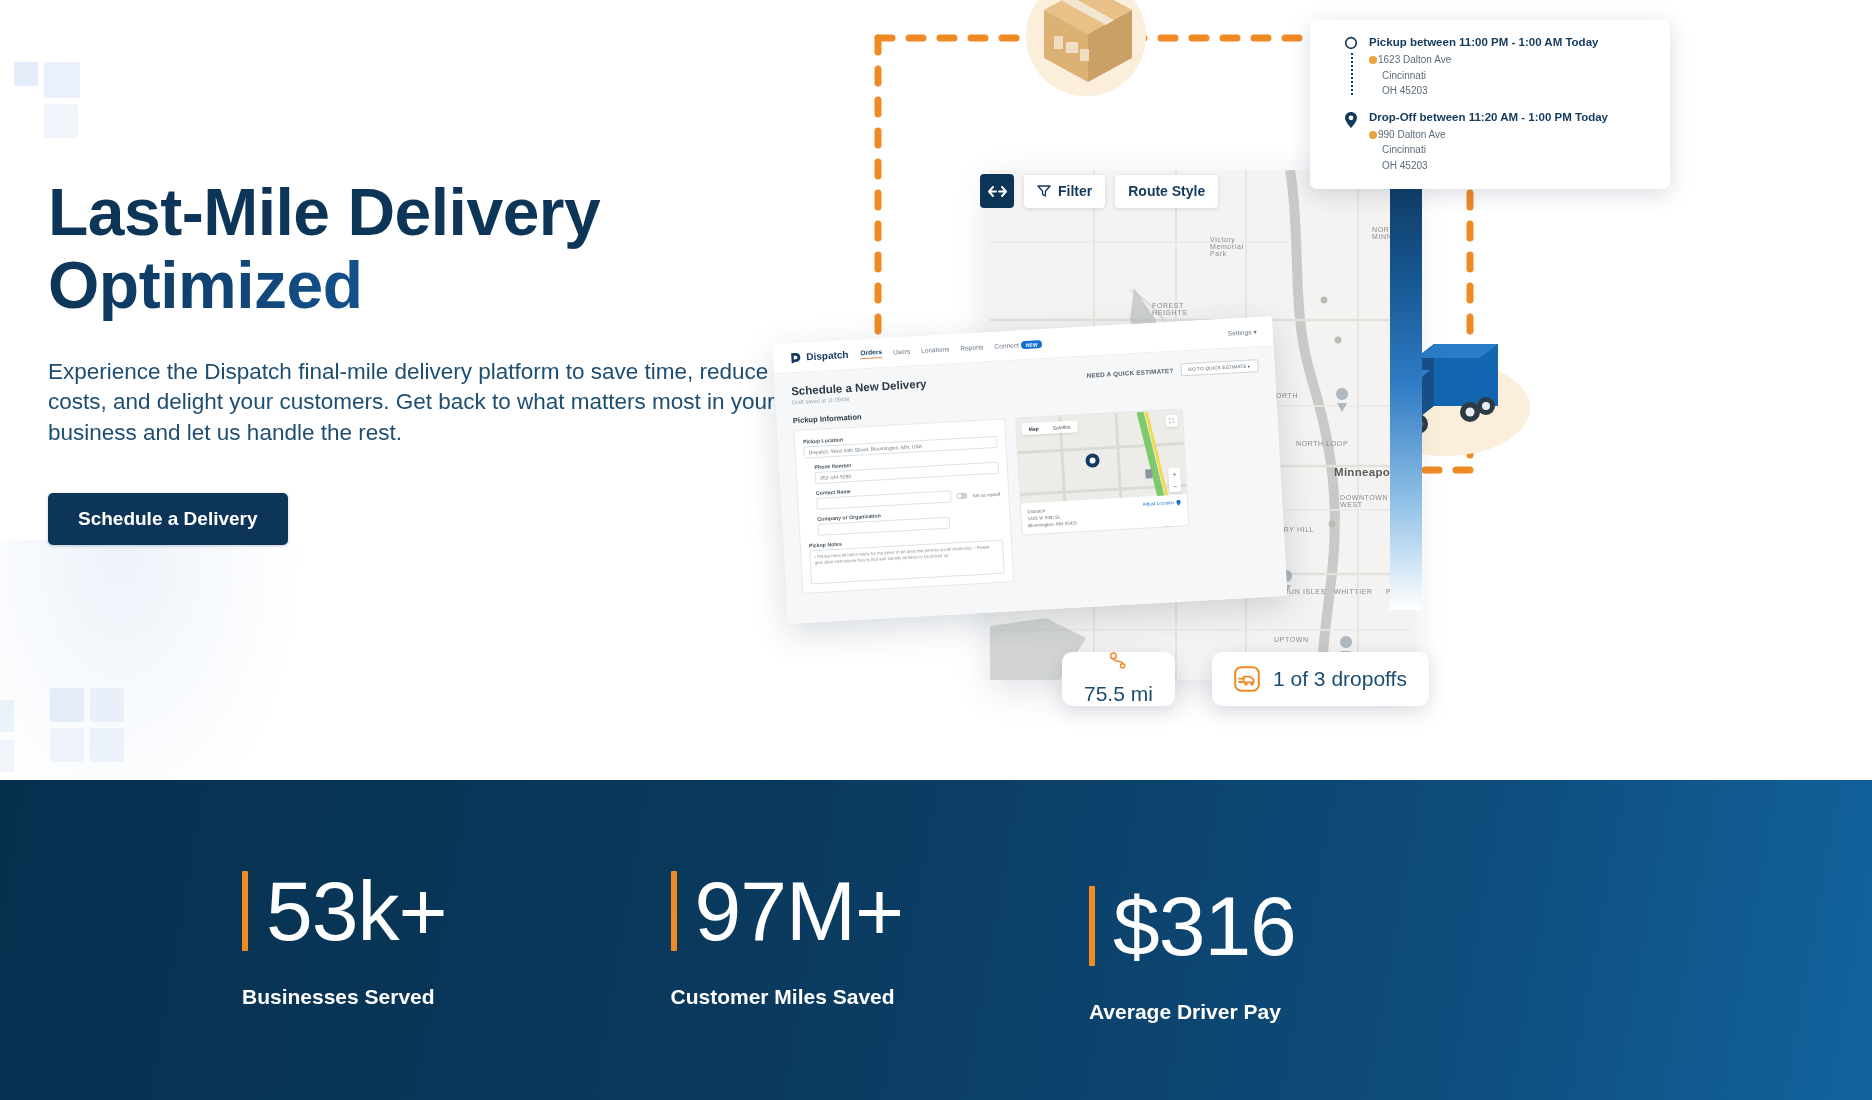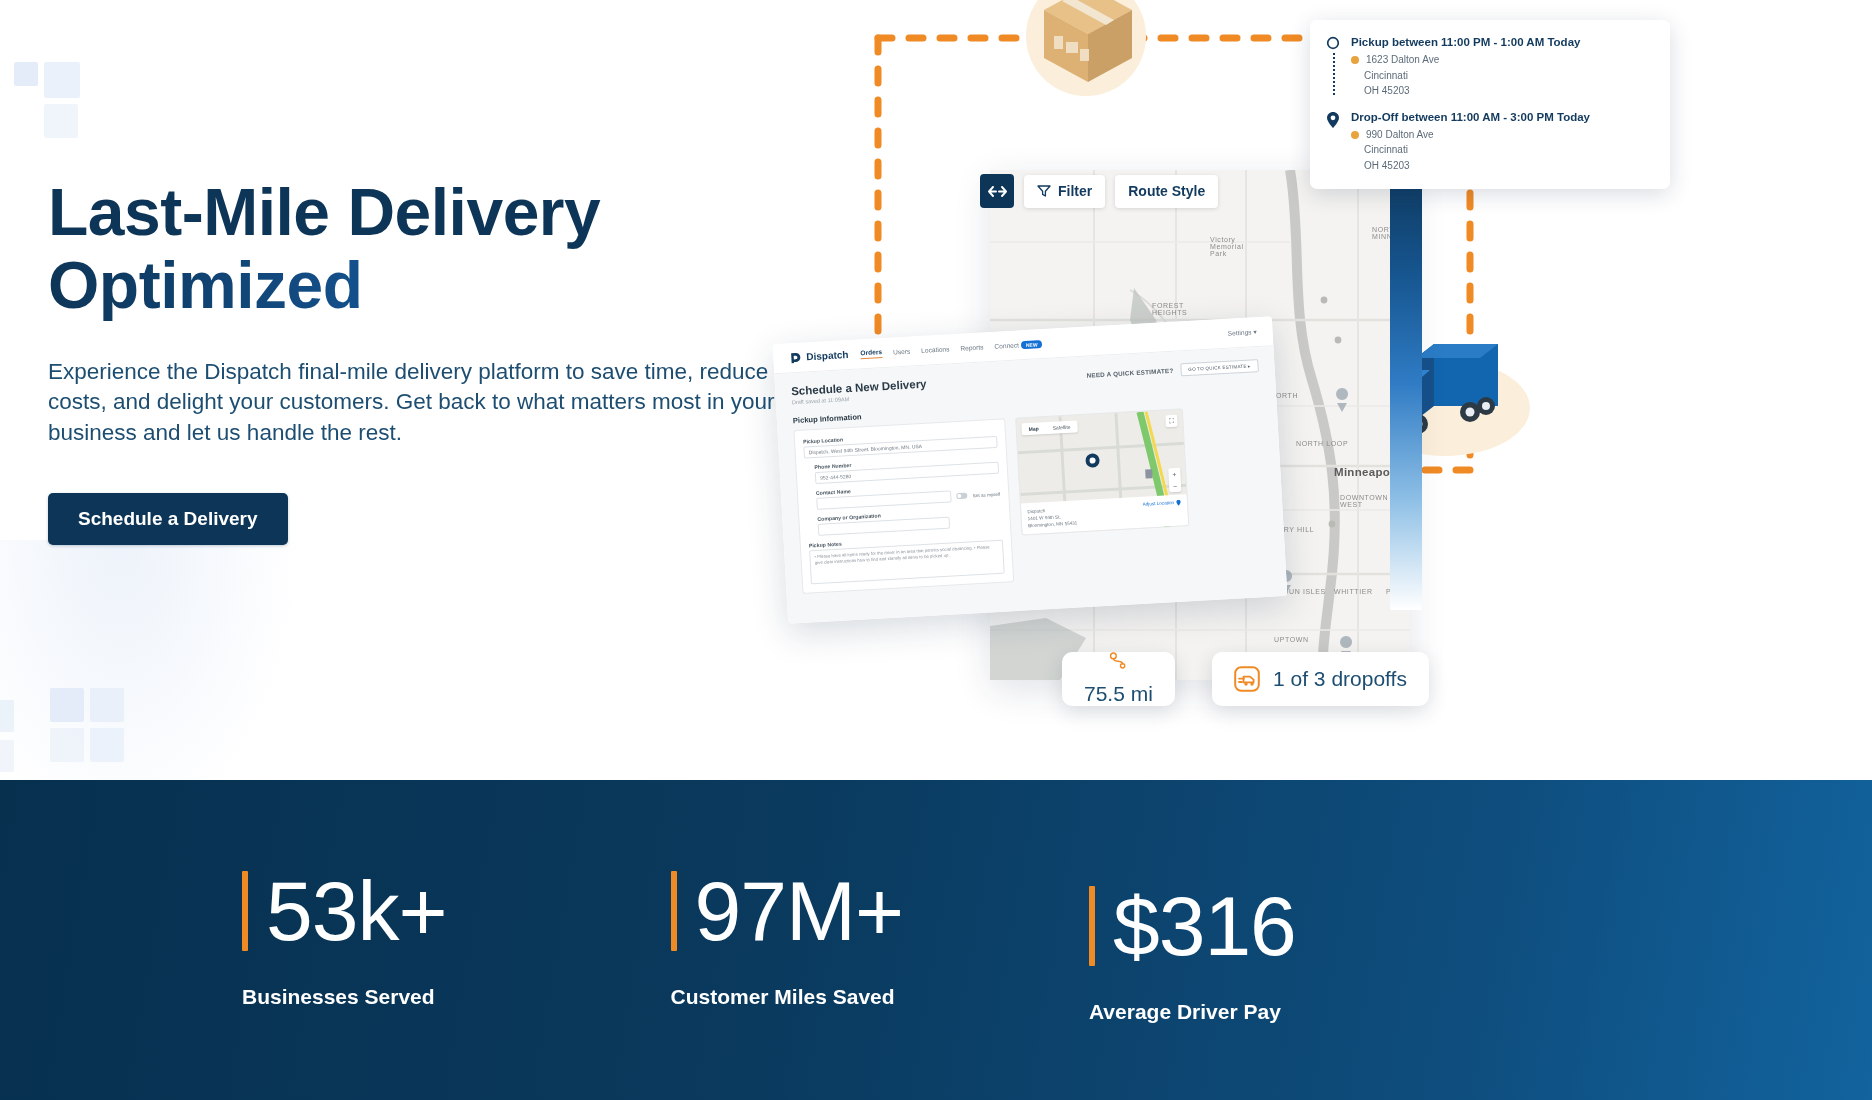--- a/index.html
+++ b/index.html
@@ -79,29 +79,29 @@
   }
   .tool-pill {
     height: 33px; background: #fff; border-radius: 4px; display: flex; align-items: center;
     gap: 7px; padding: 0 13px; box-shadow: 0 1px 4px rgba(0,0,0,.13);
     font-size: 14px; color: #123a5e; font-weight: 700;
   }
 
   
   .pd-card {
     position: absolute; left: 480px; top: 40px; width: 360px;
-    background: #fff; border-radius: 7px; padding: 16px 18px 16px 16px;
+    background: #fff; border-radius: 7px; padding: 16px 18px 16px 34px;
     box-shadow: 0 5px 22px rgba(20,40,70,.16);
   }
   .pd-row { display: flex; gap: 9px; }
   .pd-row + .pd-row { margin-top: 12px; }
   .pd-icons { position: relative; width: 16px; flex: 0 0 16px; }
   .pd-title { font-size: 11.5px; font-weight: 700; color: #123a5e; line-height: 1.15; }
   .pd-line { font-size: 10px; color: #5c6b79; line-height: 1.55; }
-  .pd-line.first { display: flex; align-items: center; gap: 7px; margin-top: 3px; }
+  .pd-line.first { display: flex; align-items: center; gap: 1px; margin-top: 3px; }
   .pin-dot { width: 8px; height: 8px; border-radius: 50%; background: #e8a33d; flex: 0 0 8px; }
   .dotline { position: absolute; left: 7px; top: 17px; width: 2px; height: 44px;
     background-image: linear-gradient(#123a5e 55%, transparent 0); background-size: 2px 4px; }
 
   
   .dash {
     position: absolute; left: -50px; top: 350px; width: 500px; height: 280px;
     background: #fff; border-radius: 4px; overflow: hidden;
     box-shadow: 0 10px 34px rgba(20,40,70,.17);
     transform: rotate(-3.2deg);
@@ -315,21 +315,21 @@
           </div>
         </div>
         <div class="pd-row">
           <div class="pd-icons">
             <svg width="14" height="18" viewBox="0 0 14 18">
               <path d="M7 1 C10.3 1 13 3.6 13 6.8 C13 11 7 17 7 17 C7 17 1 11 1 6.8 C1 3.6 3.7 1 7 1 Z" fill="#123a5e"></path>
               <circle cx="7" cy="6.8" r="2.4" fill="#fff"></circle>
             </svg>
           </div>
           <div>
-            <div class="pd-title">Drop-Off between 11:00 AM - 3:00 PM Today</div>
+            <div class="pd-title">Drop-Off between 11:20 AM - 1:00 PM Today</div>
             <div class="pd-line first">
               <span class="pin-dot"></span>
               <span>990 Dalton Ave</span>
             </div>
             <div class="pd-line" style="padding-left:13px;">Cincinnati</div>
             <div class="pd-line" style="padding-left:13px;">OH 45203</div>
           </div>
         </div>
       </div>
 

